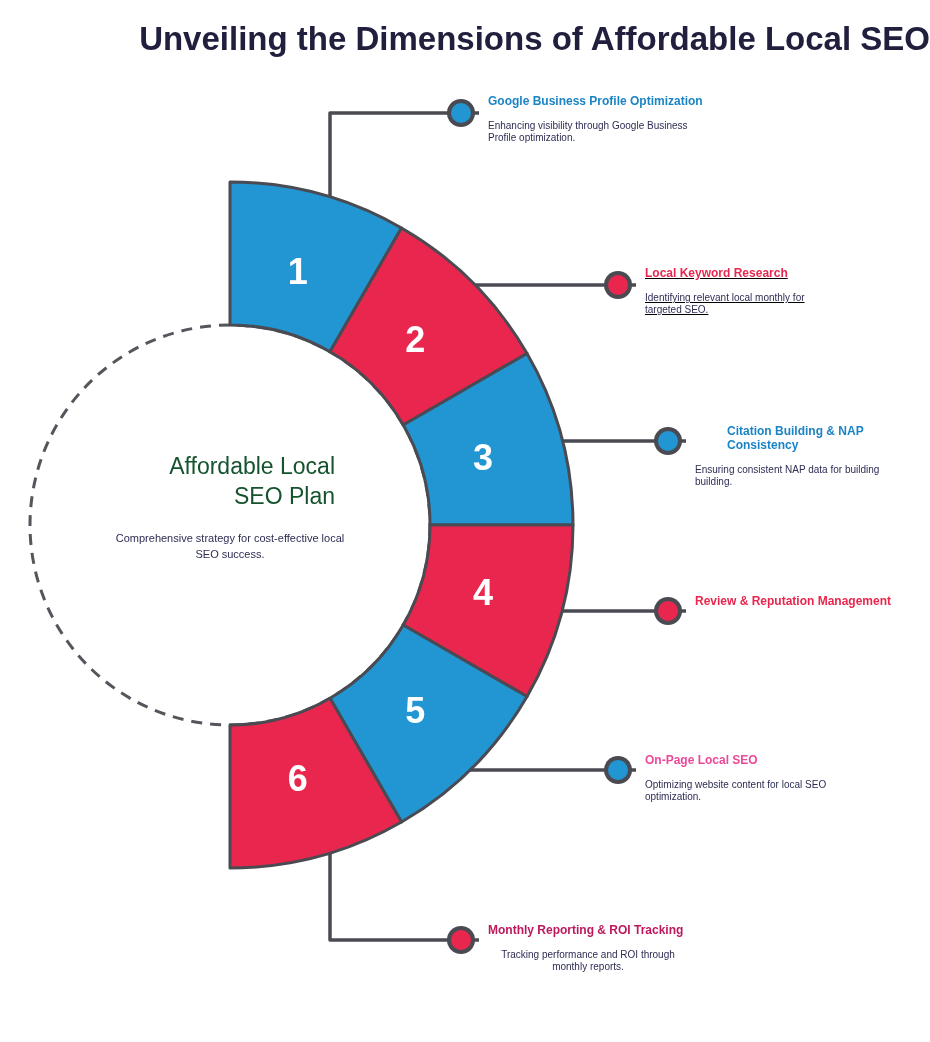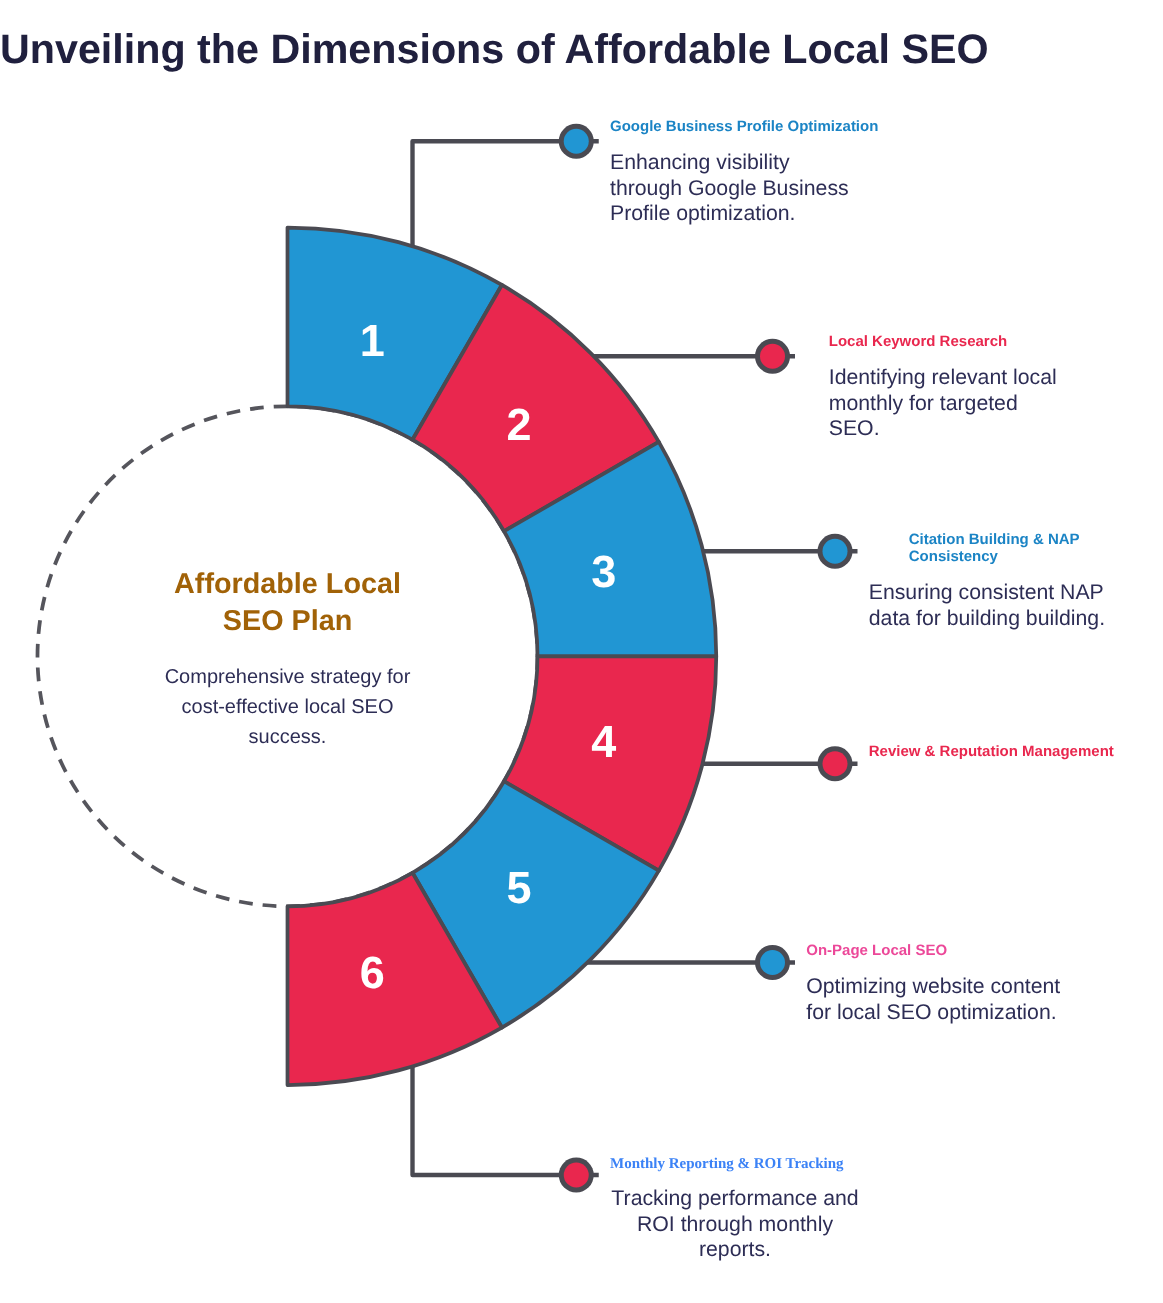--- a/index.html
+++ b/index.html
@@ -1,34 +1,34 @@
 <!DOCTYPE html>
 <html><head>
 <meta charset="utf-8">
 <style>
   html,body{margin:0;padding:0;background:#ffffff;font-family:"Liberation Sans",sans-serif;}
   .canvas{position:relative;width:930px;height:1042px;background:#ffffff;overflow:hidden;}
   .canvas svg{position:absolute;left:0;top:0;}
   svg text{font-family:"Liberation Sans",sans-serif;}
 
-  .title{position:absolute;top:20px;left:0;width:100%;text-align:left;
+  .title{position:absolute;top:20px;left:0;width:100%;text-align:right;
          font-size:33px;font-weight:bold;color:#20203e;margin:0;}
 
   .center-label{position:absolute;left:85px;top:452px;width:290px;text-align:center;}
   .center-label h2{margin:0 auto;max-width:210px;font-size:23px;line-height:1.3;
-                   font-weight:bold;color:#a16207;}
-  .center-label p{margin:18px auto 0;max-width:232px;font-size:16px;line-height:1.5;
+                   font-weight:normal;color:#14532d;text-align:right;}
+  .center-label p{margin:18px auto 0;max-width:232px;font-size:11px;line-height:1.5;
                   color:#2d2d55;font-weight:500;}
 
   .seo-label{position:absolute;}
   .label-heading{margin:0;font-size:12px;line-height:1.18;font-weight:bold;}
-  .label-desc{margin:12px 0 0;font-size:17px;line-height:1.2;color:#2d2d55;font-weight:500;}
+  .label-desc{margin:12px 0 0;font-size:10px;line-height:1.2;color:#2d2d55;font-weight:500;}
 
   .l1{left:488px;top:94px;width:215px;}  .l1 .label-desc{max-width:205px;}
-  .l2{left:663px;top:266px;width:200px;} .l2 .label-desc{max-width:192px;}
+  .l2{left:645px;top:266px;width:200px;text-decoration:underline;} .l2 .label-desc{max-width:192px;}
   .l3{left:695px;top:424px;width:215px;} .l3 .label-desc{max-width:208px;}
   .l4{left:695px;top:594px;width:215px;} .l4 .label-desc{max-width:202px;}
   .l5{left:645px;top:753px;width:235px;} .l5 .label-desc{max-width:206px;}
   .l6{left:488px;top:923px;width:215px;} .l6 .label-desc{max-width:200px;text-align:center;}
 </style>
 </head>
 <body>
 
 <div class="canvas">
 
@@ -91,17 +91,17 @@
   <div class="seo-label l4">
     <h3 class="label-heading" style="color: rgb(233, 39, 78);">Review &amp; Reputation Management</h3>
   </div>
 
   <div class="seo-label l5">
     <h3 class="label-heading" style="color: #ec4899;">On-Page Local SEO</h3>
     <p class="label-desc">Optimizing website content for local SEO optimization.</p>
   </div>
 
   <div class="seo-label l6">
-    <h3 class="label-heading" style="color: #3b82f6; font-family: Liberation Serif, serif;">Monthly Reporting &amp; ROI Tracking</h3>
+    <h3 class="label-heading" style="color: #be185d;">Monthly Reporting &amp; ROI Tracking</h3>
     <p class="label-desc">Tracking performance and ROI through monthly reports.</p>
   </div>
 
 </div>
 
 </body></html>

